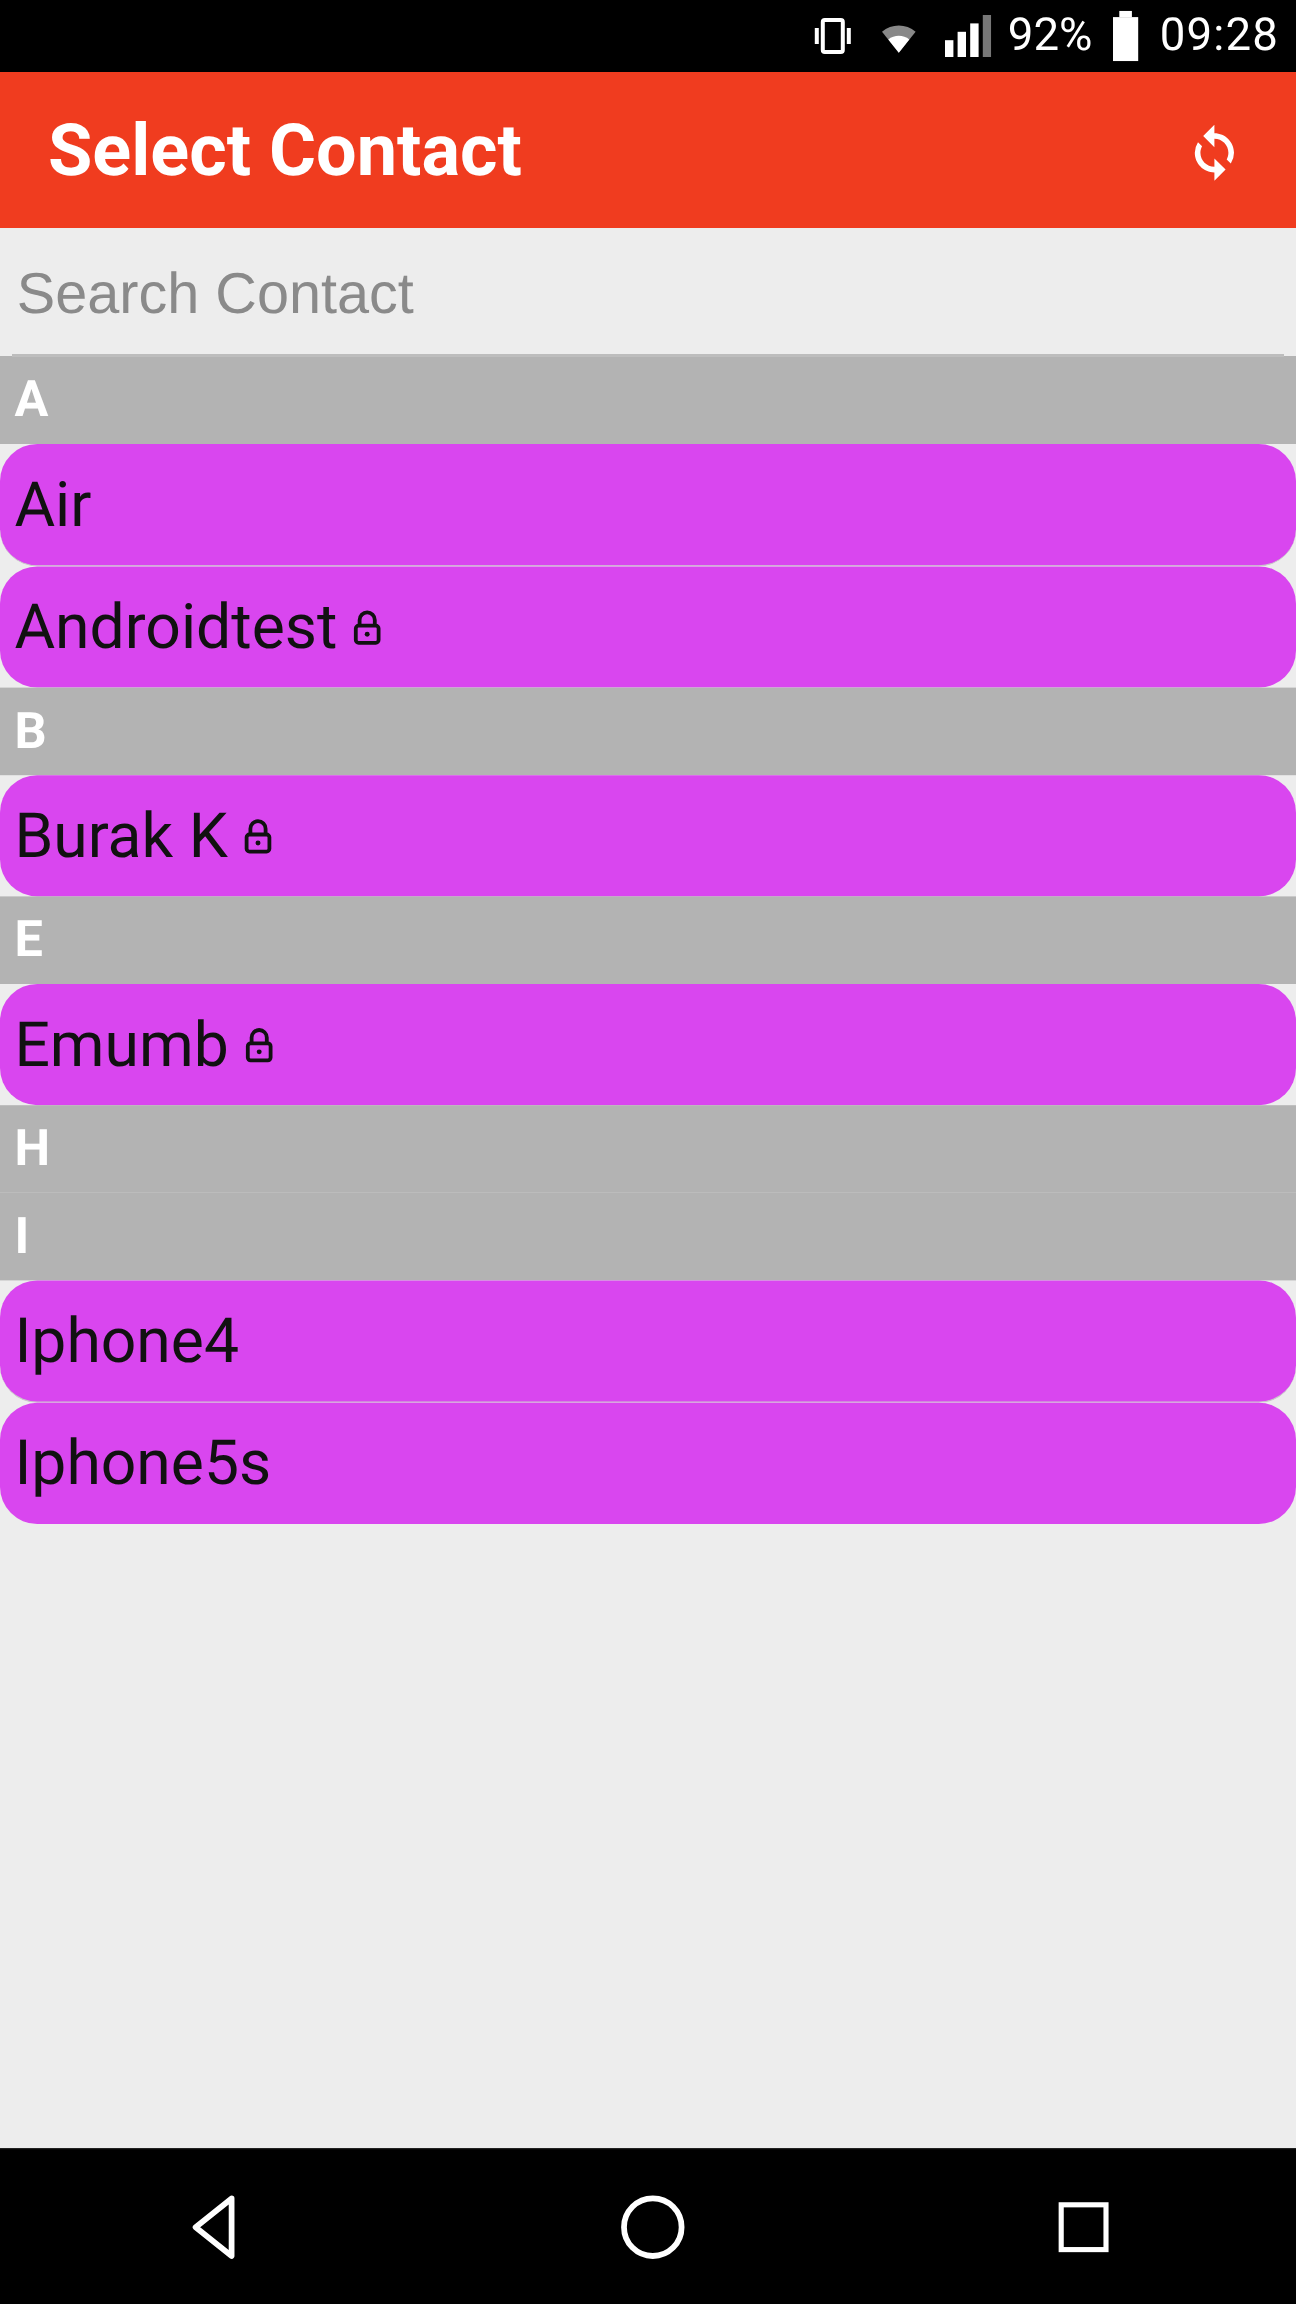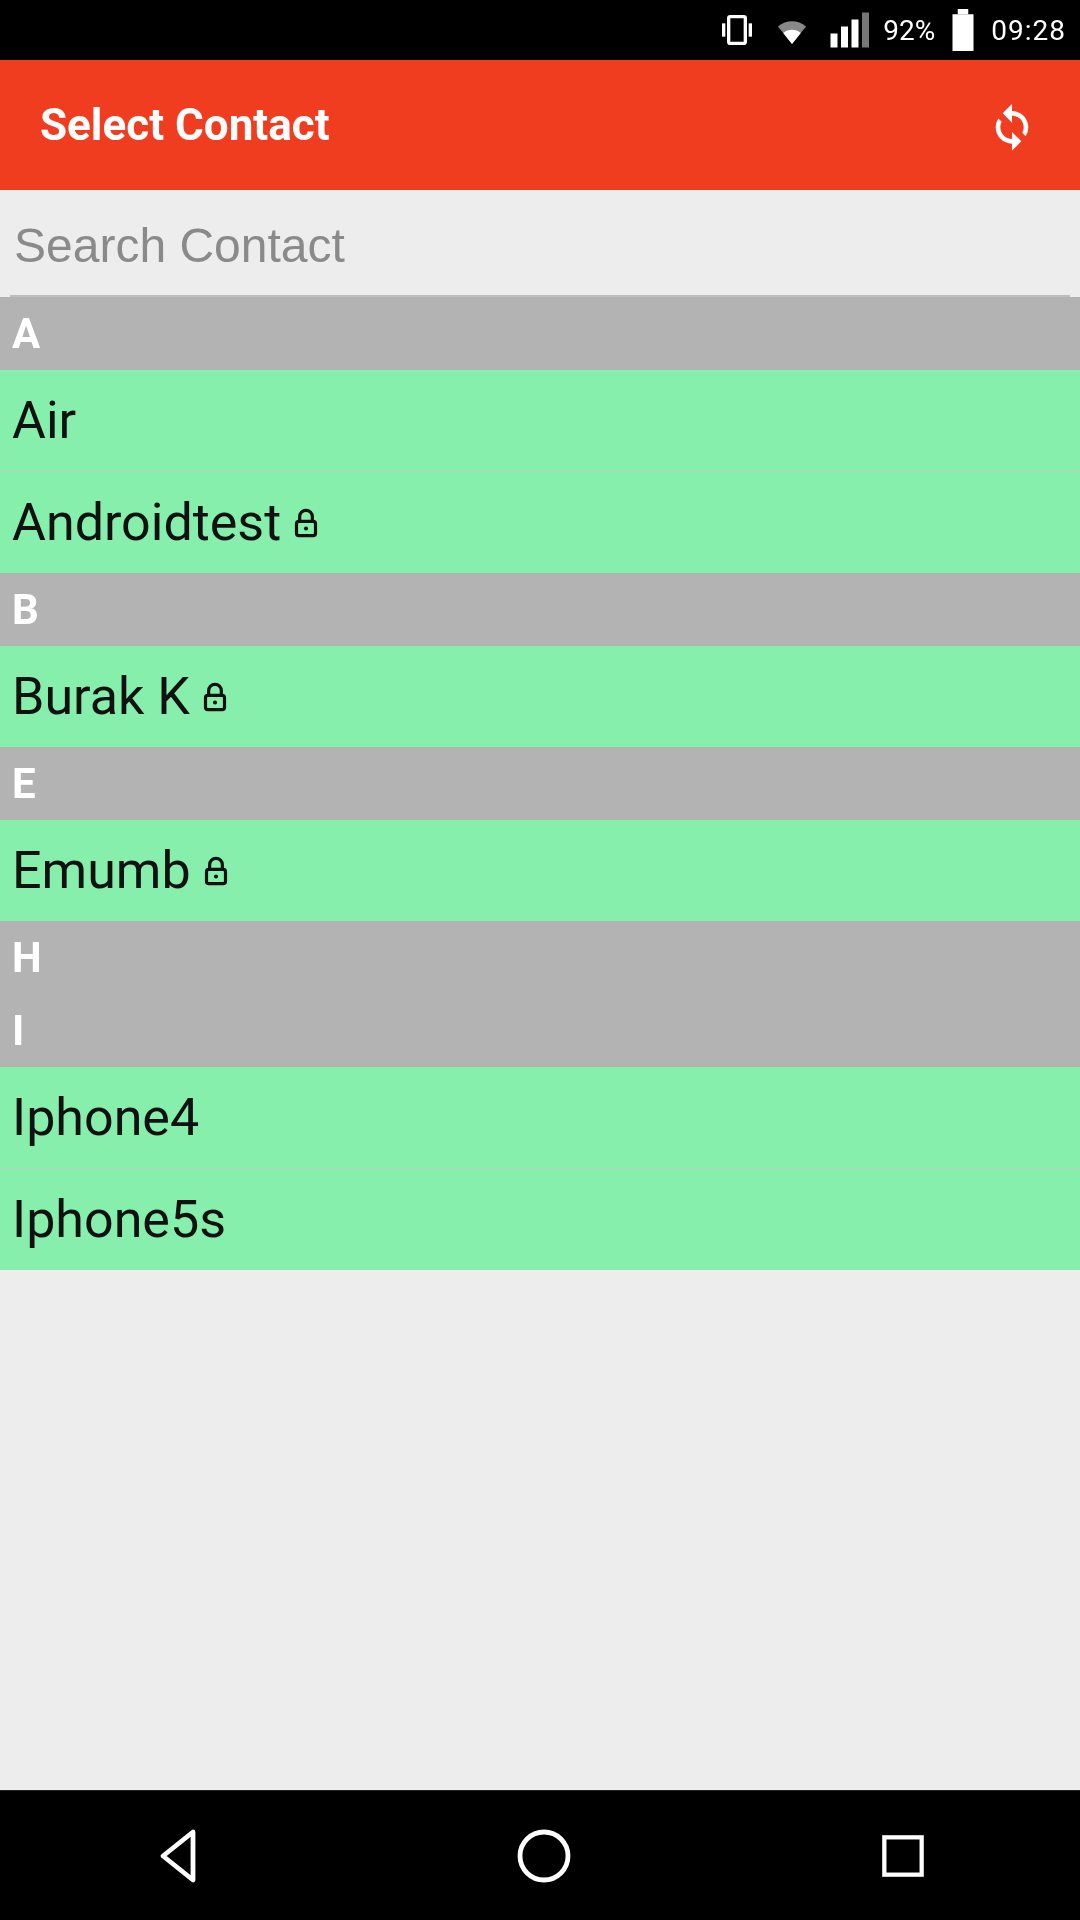--- a/index.html
+++ b/index.html
@@ -21,39 +21,39 @@
   
   .status-bar {
     height: 60px;
     background: #000;
     color: #fff;
     display: flex;
     align-items: center;
     justify-content: flex-end;
     padding: 0 14px;
     gap: 14px;
-    font-size: 28px;
+    font-size: 38px;
     font-weight: 400;
   }
   .status-icon svg { display: block; }
   .status-time { letter-spacing: 1px; }
 
   
   .app-bar {
     height: 130px;
     background: #f03c1f;
     display: flex;
     align-items: center;
     justify-content: space-between;
     padding: 0 40px 0 40px;
     box-shadow: 0 5px 10px rgba(0,0,0,0.25);
   }
   .app-title {
     color: #fff;
-    font-size: 44px;
+    font-size: 60px;
     font-weight: 700;
     text-align: center;
   }
   .refresh-btn svg { display: block; }
 
   
   .search-wrap {
     background: #ededed;
     padding: 10px 10px 0 10px;
   }
@@ -82,22 +82,23 @@
     font-weight: 700;
     padding: 12px 12px;
   }
   .contact-row {
     display: flex;
     align-items: center;
     gap: 6px;
     padding: 20px 12px 20px 12px;
     font-size: 52px;
     color: #111;
-    background: #86efac;
+    background: #d946ef;
     border-bottom: 1px solid #c9c9c9;
+    border-radius: 31px;
   }
   .contact-row.last-in-section { border-bottom: none; text-align: right; }
   .lock-icon svg { display: block; }
 
   
   .nav-bar {
     height: 130px;
     background: #000;
     display: flex;
     align-items: center;

